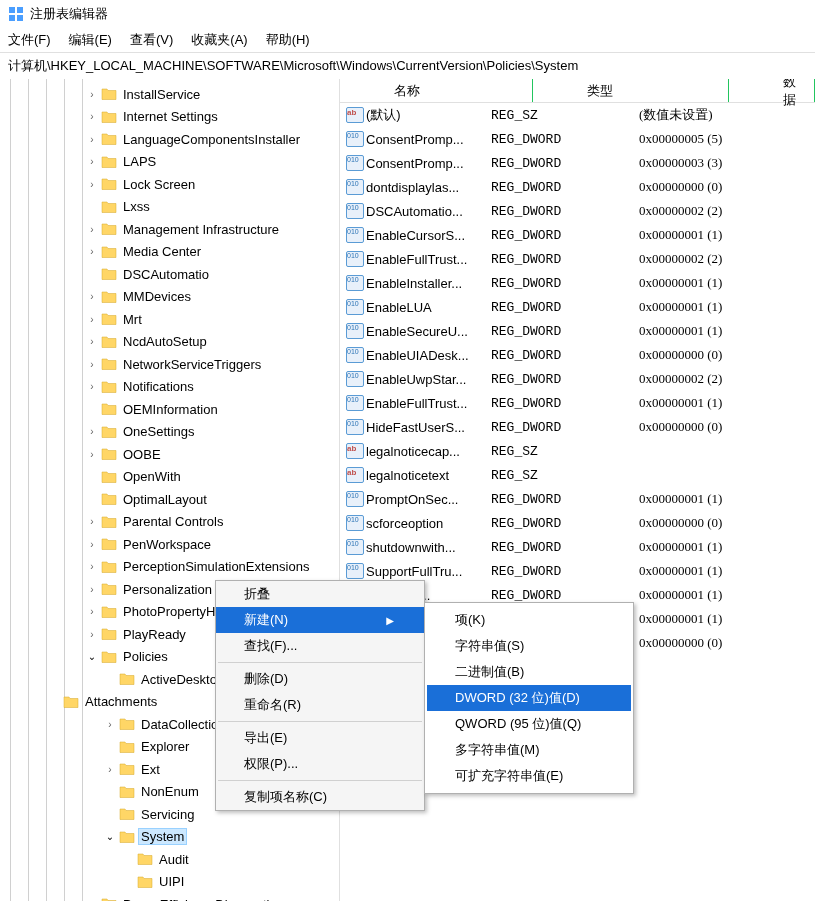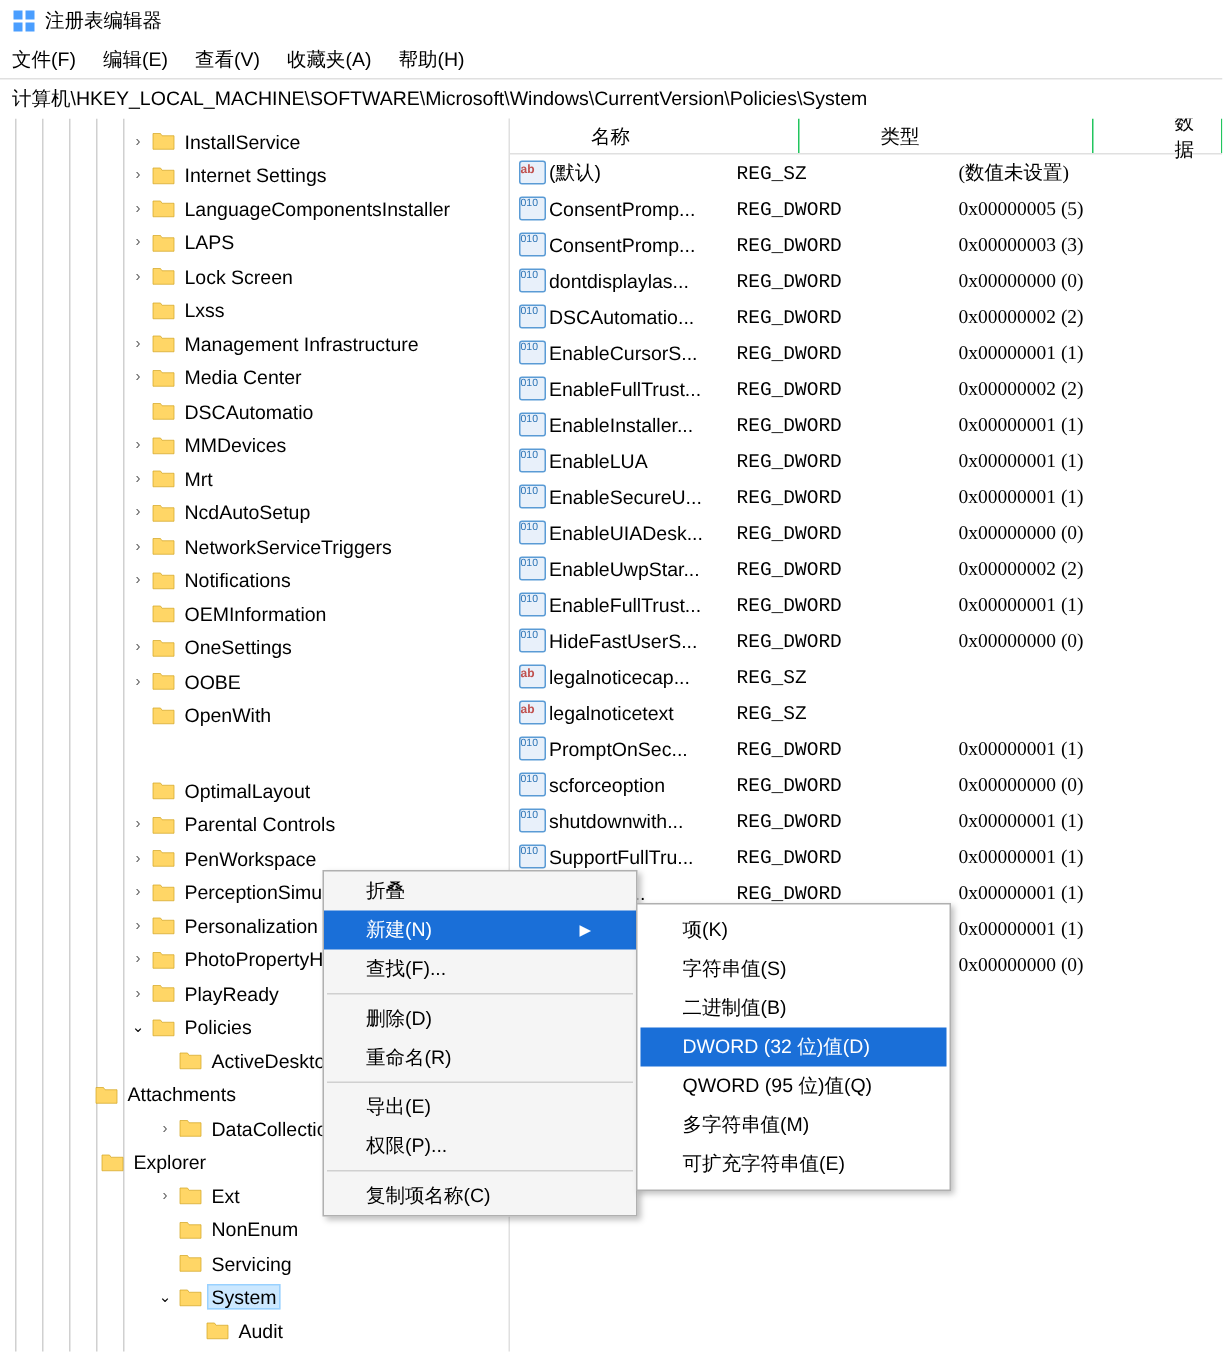--- a/index.html
+++ b/index.html
@@ -199,21 +199,21 @@
             </svg></span>
           <span class="label">OOBE</span>
         </div>
         <div class="tree-row" style="padding-left: 86px;">
           <span class="chev"></span>
           <span class="folder"><svg viewBox="0 0 16 16">
               <path class="folder-icon" d="M1 3 h5 l1 1.5 h8 v9 H1 z"></path>
             </svg></span>
           <span class="label">OpenWith</span>
         </div>
-        <div class="tree-row" style="padding-left: 86px; margin-top: 28px;">
+        <div class="tree-row" style="padding-left: 86px;">
           <span class="chev"></span>
           <span class="folder"><svg viewBox="0 0 16 16">
               <path class="folder-icon" d="M1 3 h5 l1 1.5 h8 v9 H1 z"></path>
             </svg></span>
           <span class="label">OptimalLayout</span>
         </div>
         <div class="tree-row" style="padding-left: 86px;">
           <span class="chev">›</span>
           <span class="folder"><svg viewBox="0 0 16 16">
               <path class="folder-icon" d="M1 3 h5 l1 1.5 h8 v9 H1 z"></path>
@@ -276,21 +276,21 @@
             </svg></span>
           <span class="label">Attachments</span>
         </div>
         <div class="tree-row" style="padding-left: 104px;">
           <span class="chev">›</span>
           <span class="folder"><svg viewBox="0 0 16 16">
               <path class="folder-icon" d="M1 3 h5 l1 1.5 h8 v9 H1 z"></path>
             </svg></span>
           <span class="label">DataCollection</span>
         </div>
-        <div class="tree-row" style="padding-left: 52px;">
+        <div class="tree-row" style="padding-left: 104px;">
           <span class="chev"></span>
           <span class="folder"><svg viewBox="0 0 16 16">
               <path class="folder-icon" d="M1 3 h5 l1 1.5 h8 v9 H1 z"></path>
             </svg></span>
           <span class="label">Explorer</span>
         </div>
         <div class="tree-row" style="padding-left: 104px;">
           <span class="chev">›</span>
           <span class="folder"><svg viewBox="0 0 16 16">
               <path class="folder-icon" d="M1 3 h5 l1 1.5 h8 v9 H1 z"></path>

